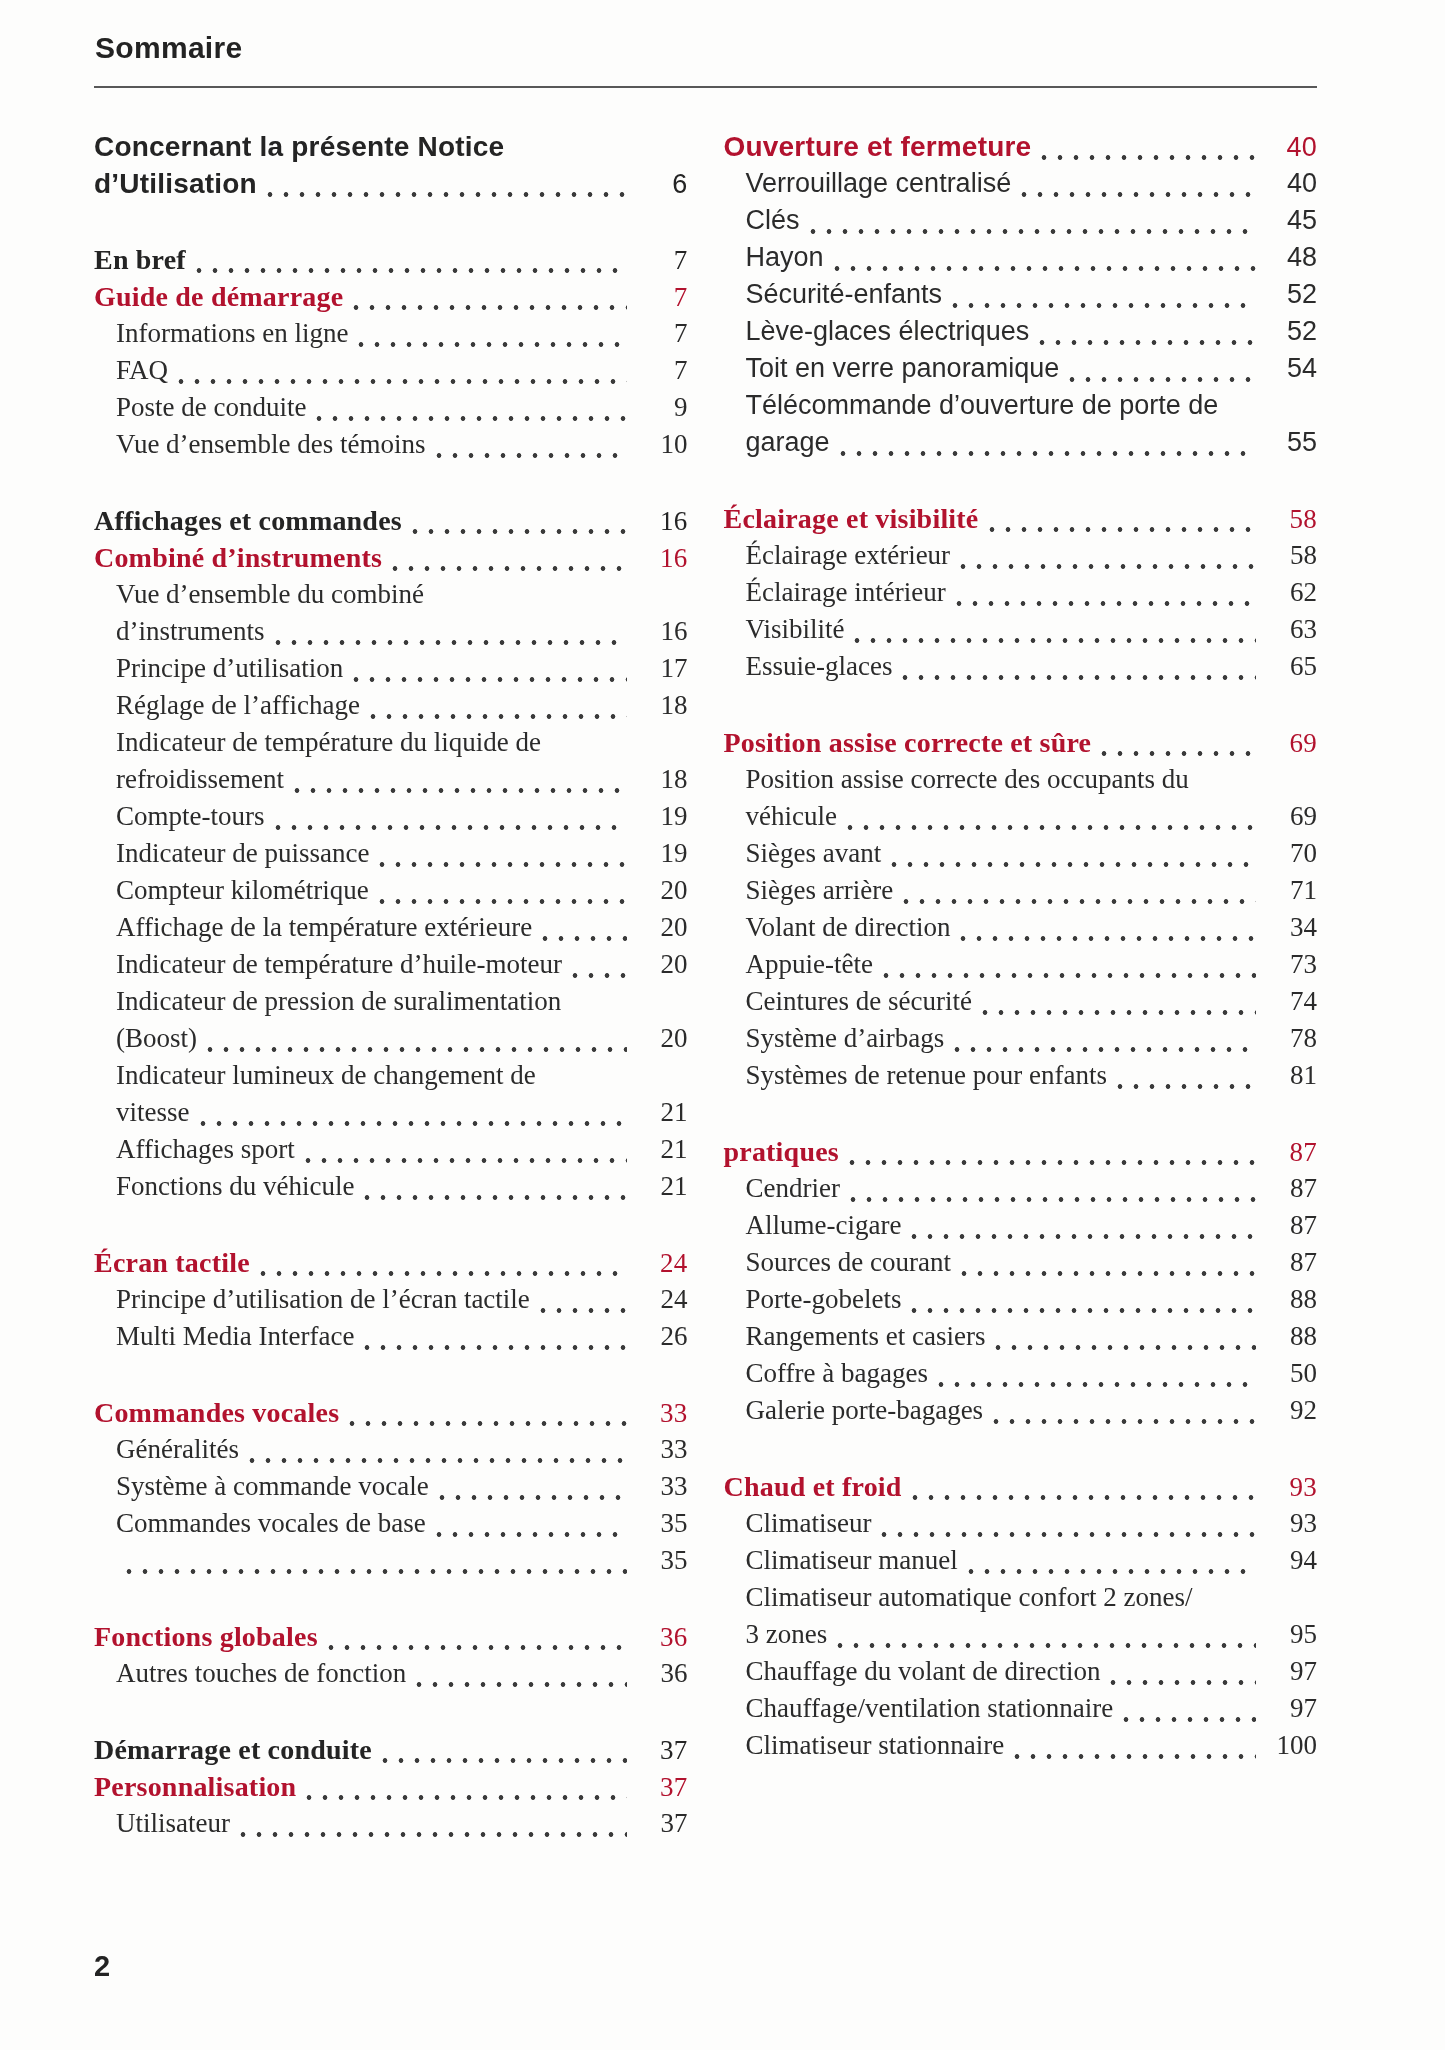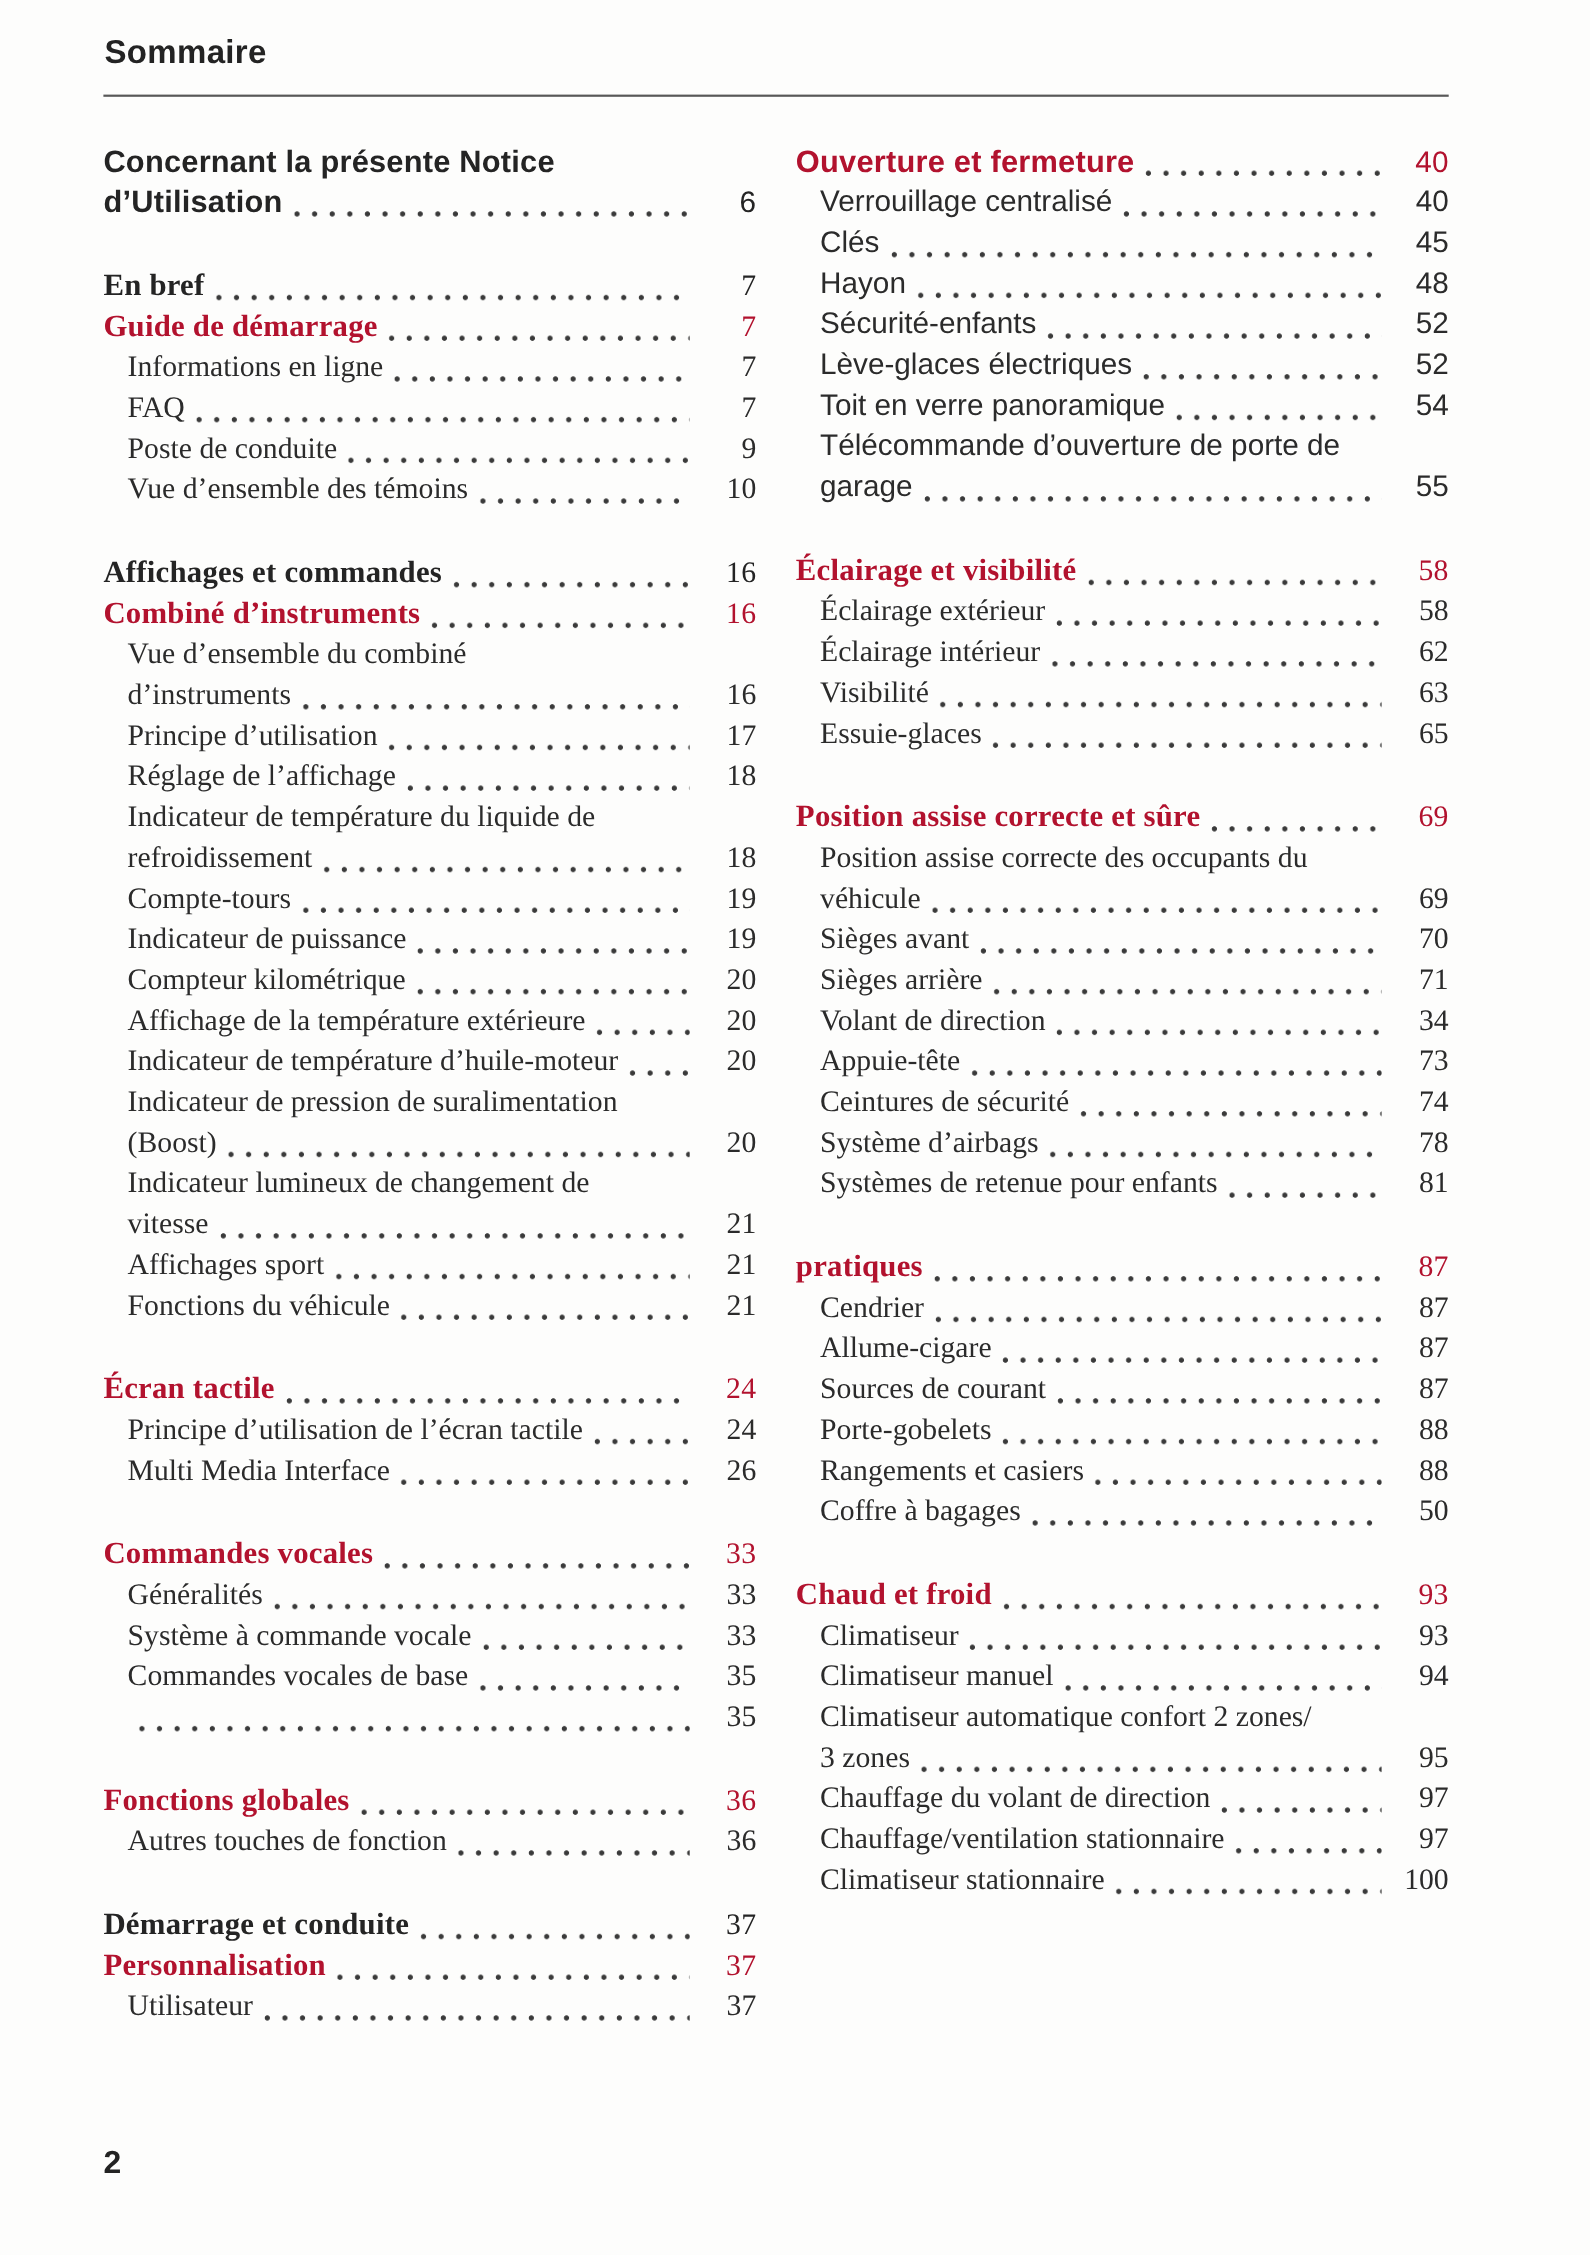--- a/index.html
+++ b/index.html
@@ -562,20 +562,27 @@
               <span class="pg">88</span>
             </div>
           </div>
           <div class="entry sub">
             <div class="l">
               <span class="txt">Coffre à bagages</span>
               <span class="leader"></span>
               <span class="pg">50</span>
             </div>
           </div>
+          <div class="entry sub">
+            <div class="l">
+              <span class="txt">Galerie porte-bagages</span>
+              <span class="leader"></span>
+              <span class="pg">92</span>
+            </div>
+          </div>
         </div>
         <div class="group">
           <div class="entry chapter accent">
             <div class="l">
               <span class="txt">Chaud et froid</span>
               <span class="leader"></span>
               <span class="pg">93</span>
             </div>
           </div>
           <div class="entry sub">

